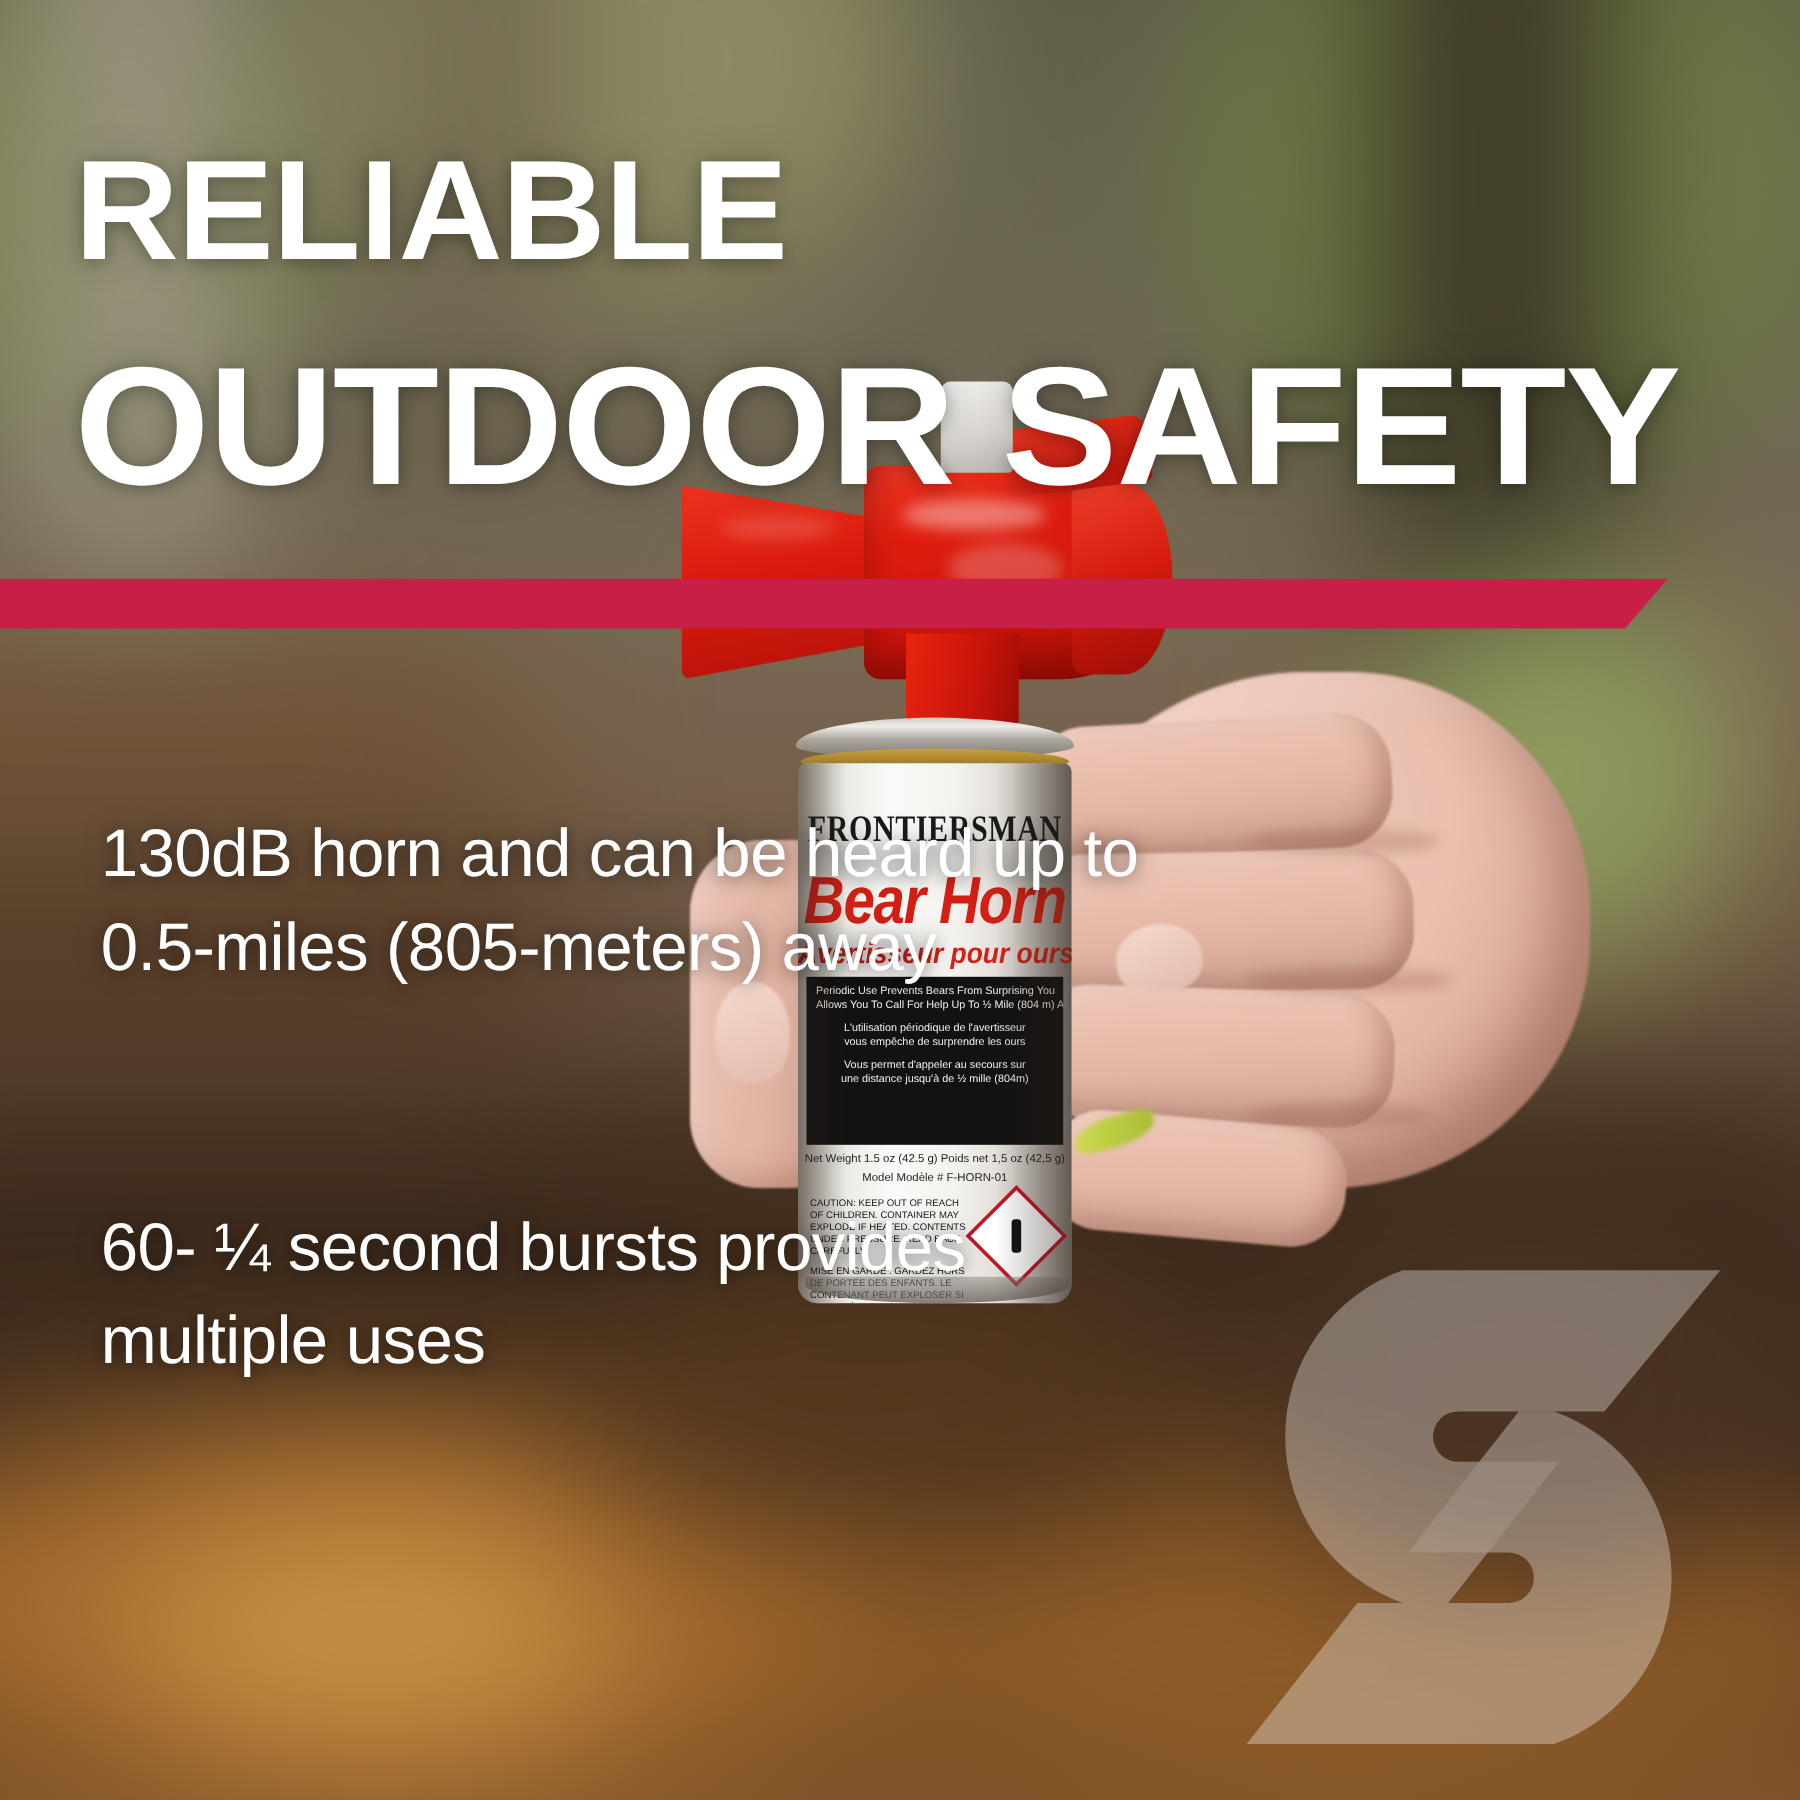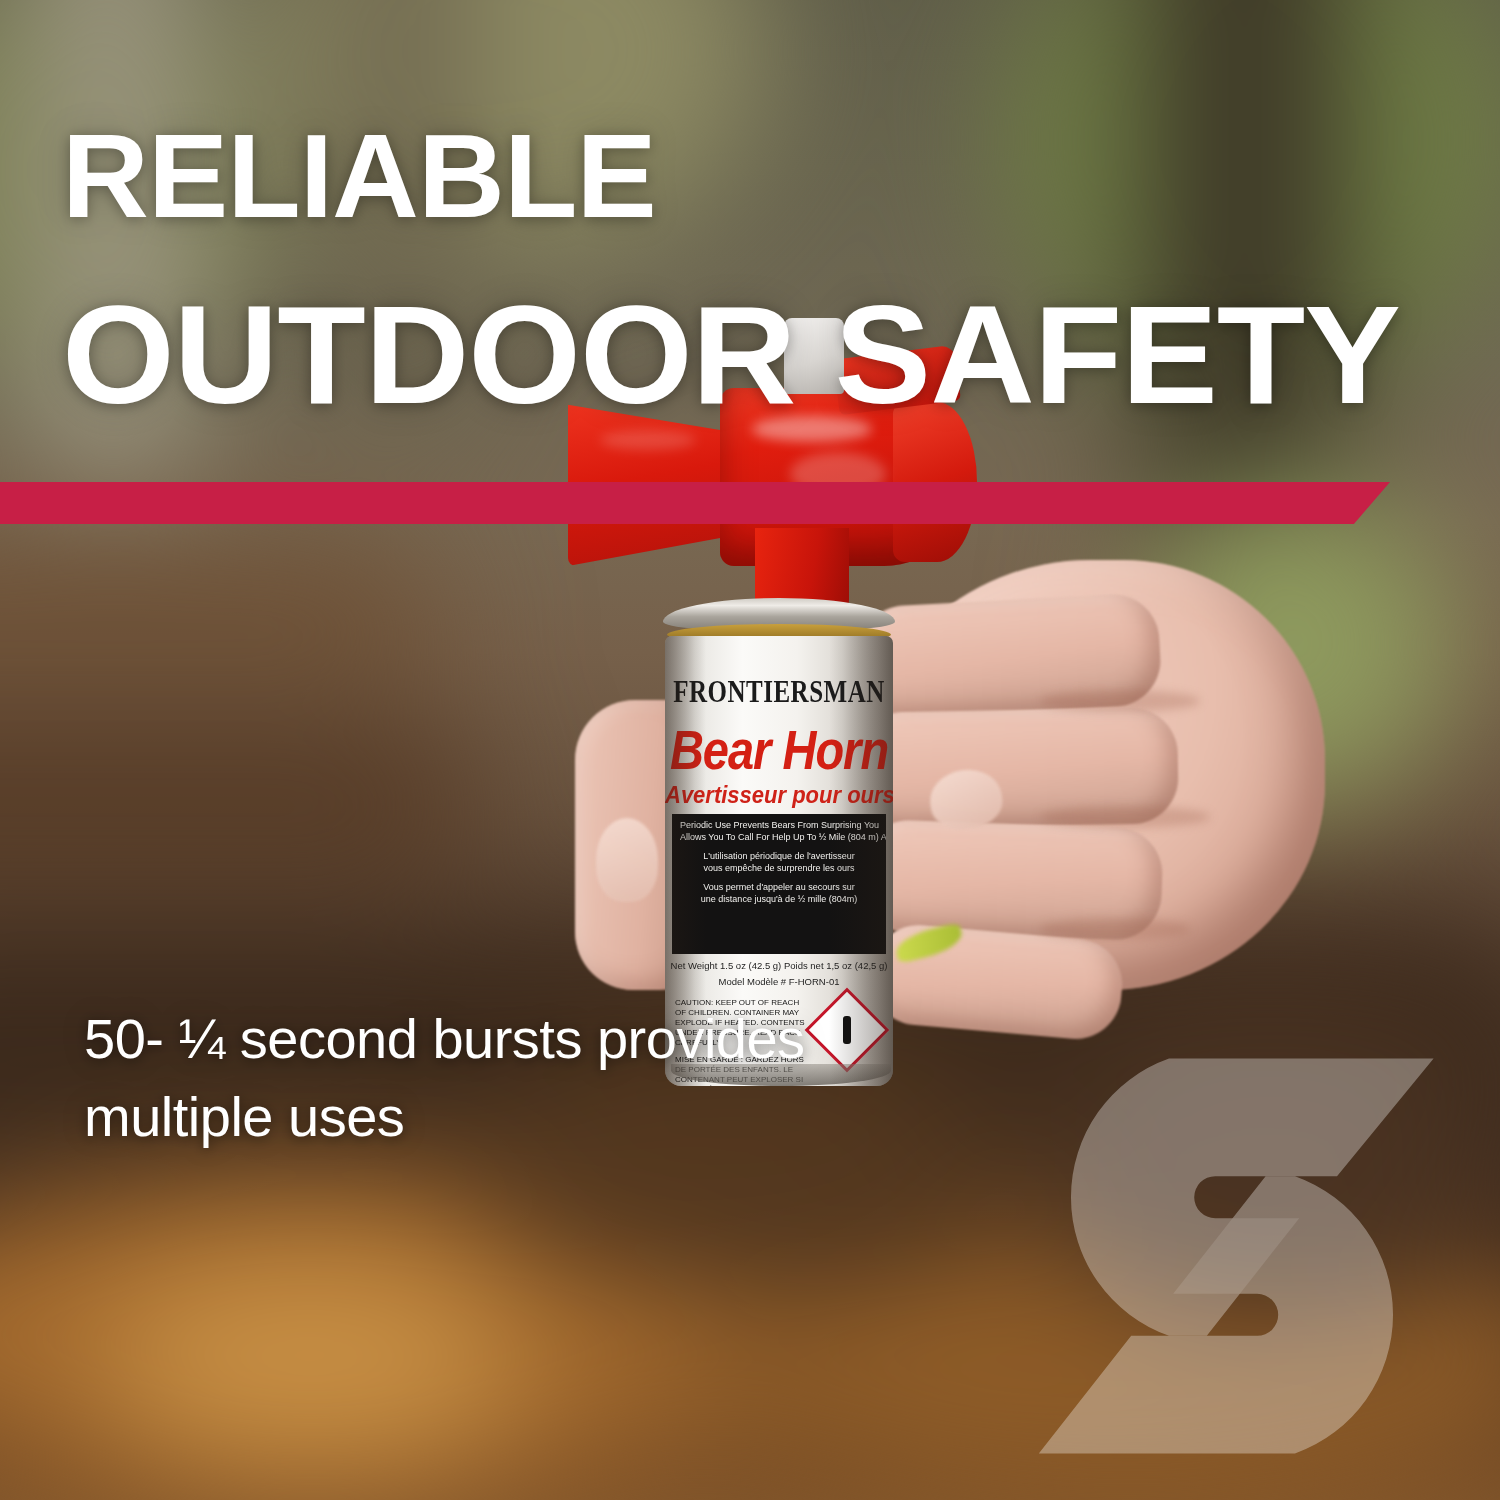--- a/index.html
+++ b/index.html
@@ -424,16 +424,18 @@
       <path fill="#ffffff" fill-opacity="0.78" d="M118 6 H196 L150 62 H92 a10 10 0 0 0 0 20 h40 l-44 56 H70 a70 70 0 0 1 0 -132 Z"></path>
       <path fill="#ffffff" fill-opacity="0.78" d="M82 194 H8 L52 138 H112 a10 10 0 0 0 0 -20 H72 l44 -56 h14 a70 70 0 0 1 0 132 Z"></path>
     </svg>
   </div>
 
   <div class="headline headline-1">RELIABLE</div>
   <div class="headline headline-2">OUTDOOR SAFETY</div>
 
   <div class="accent-bar" style="background: rgb(199, 31, 70);"></div>
 
-  <div class="body-block body-2">50- ¼ second bursts provides
+  <div class="body-block body-1">130dB horn and can be heard up to
+0.5-miles (805-meters) away</div>
+  <div class="body-block body-2">60- ¼ second bursts provides
 multiple uses</div>
 
 </div>
 
 </body></html>

